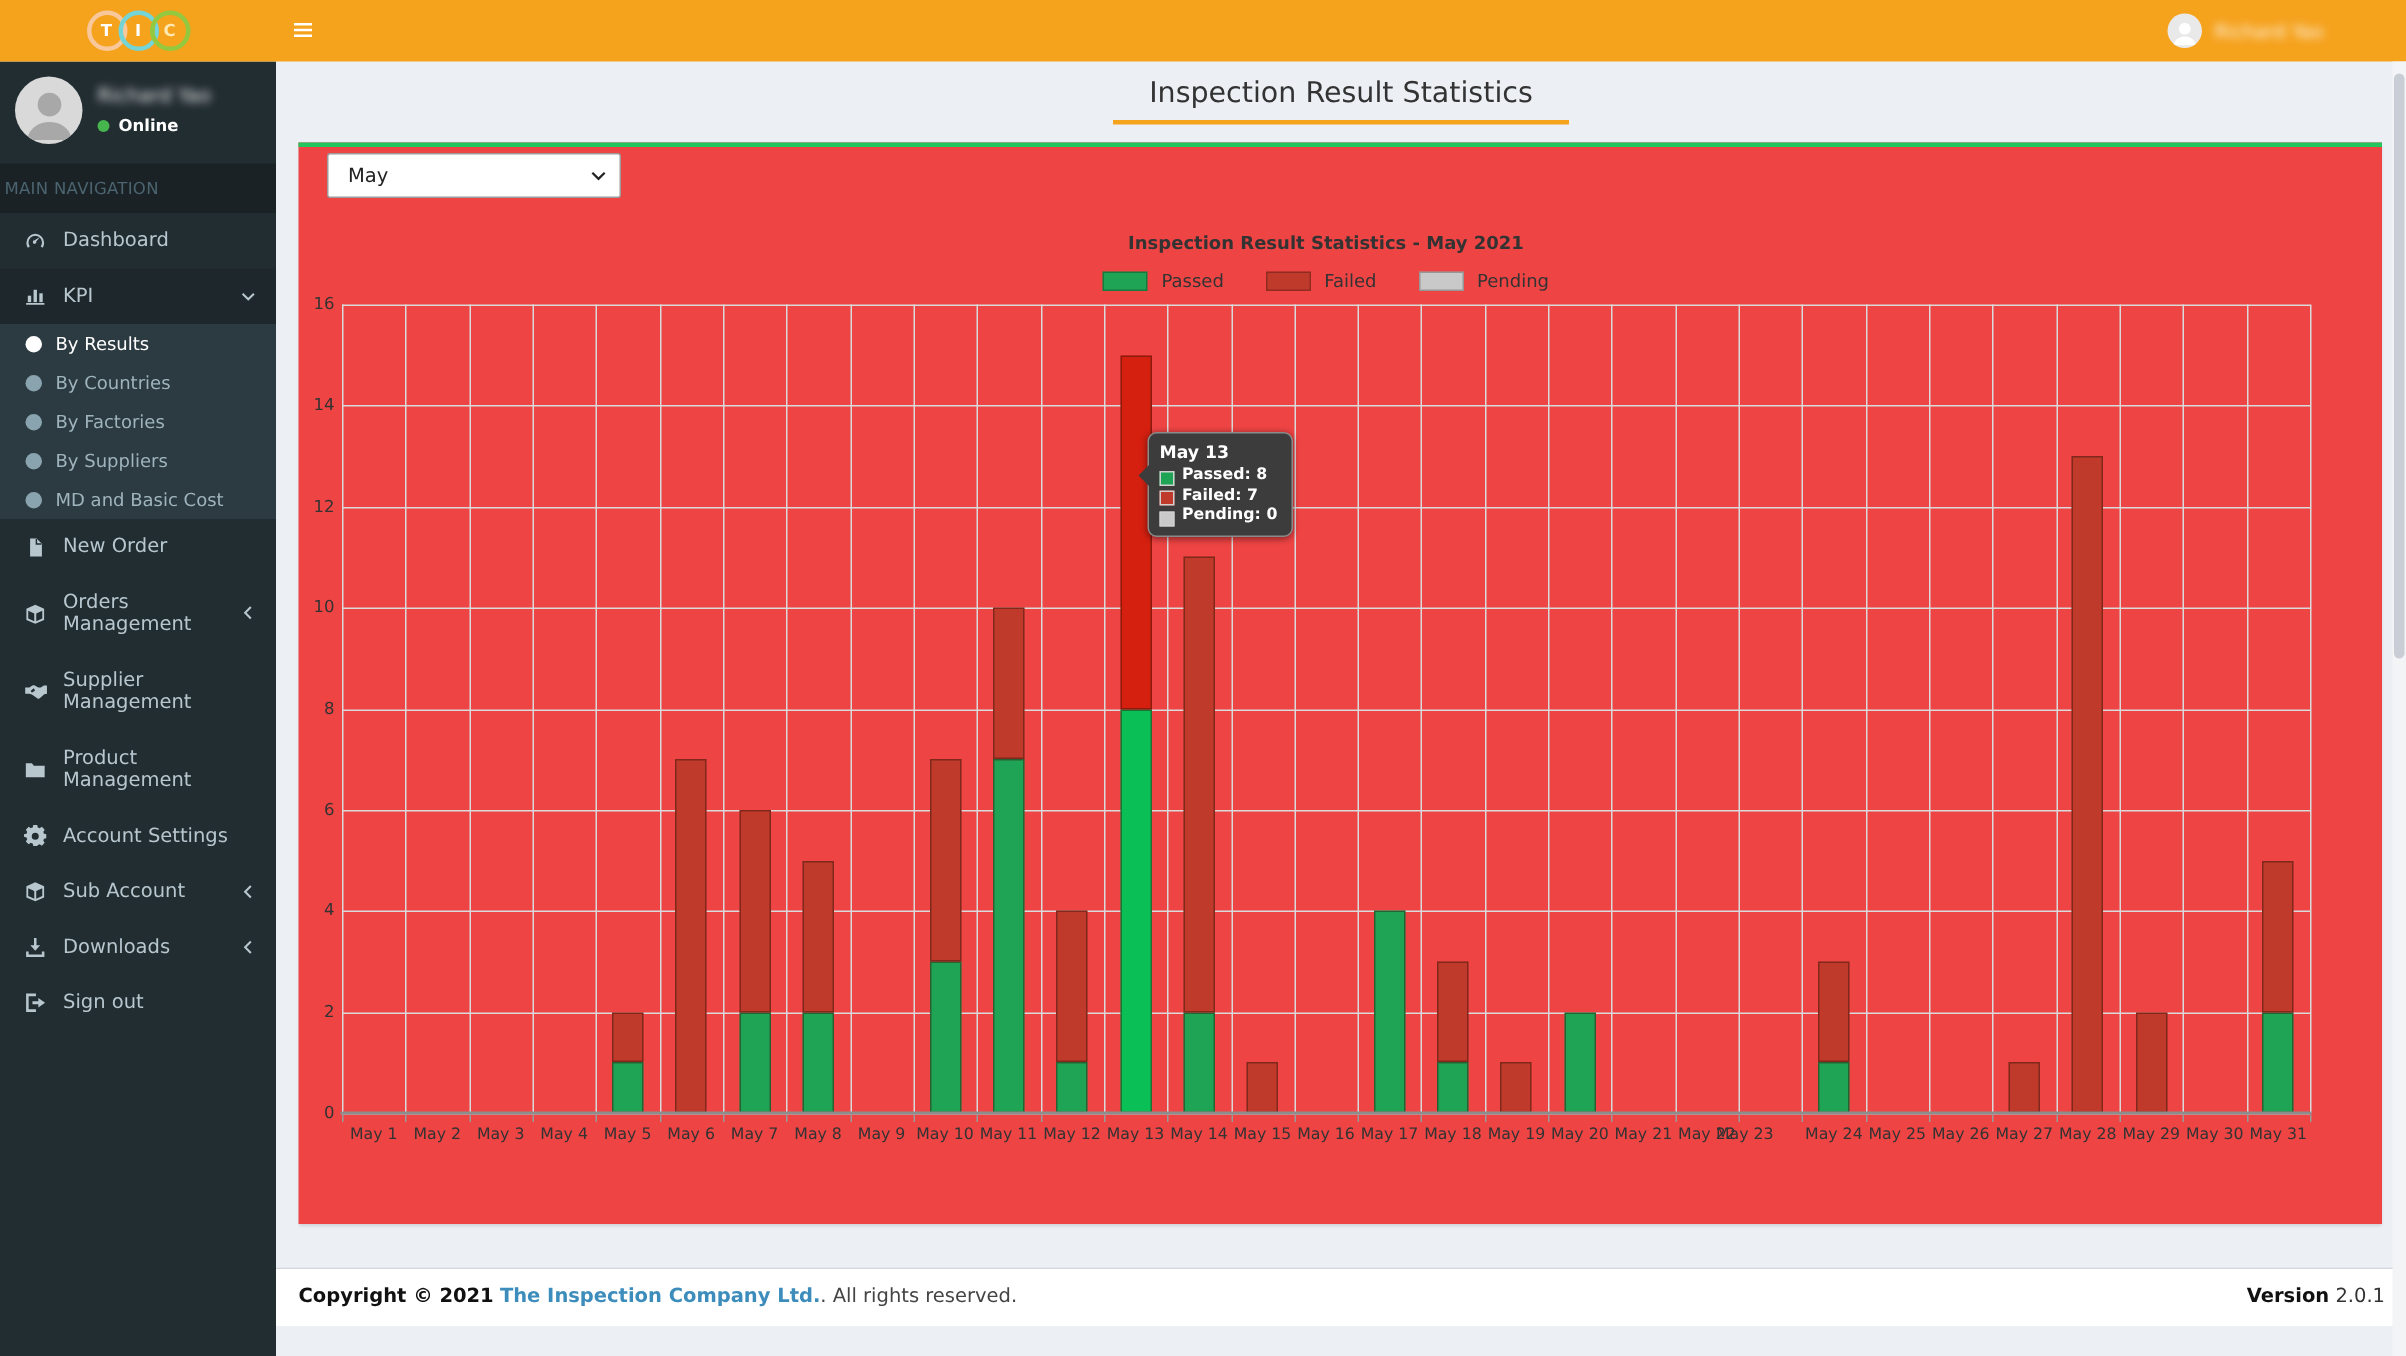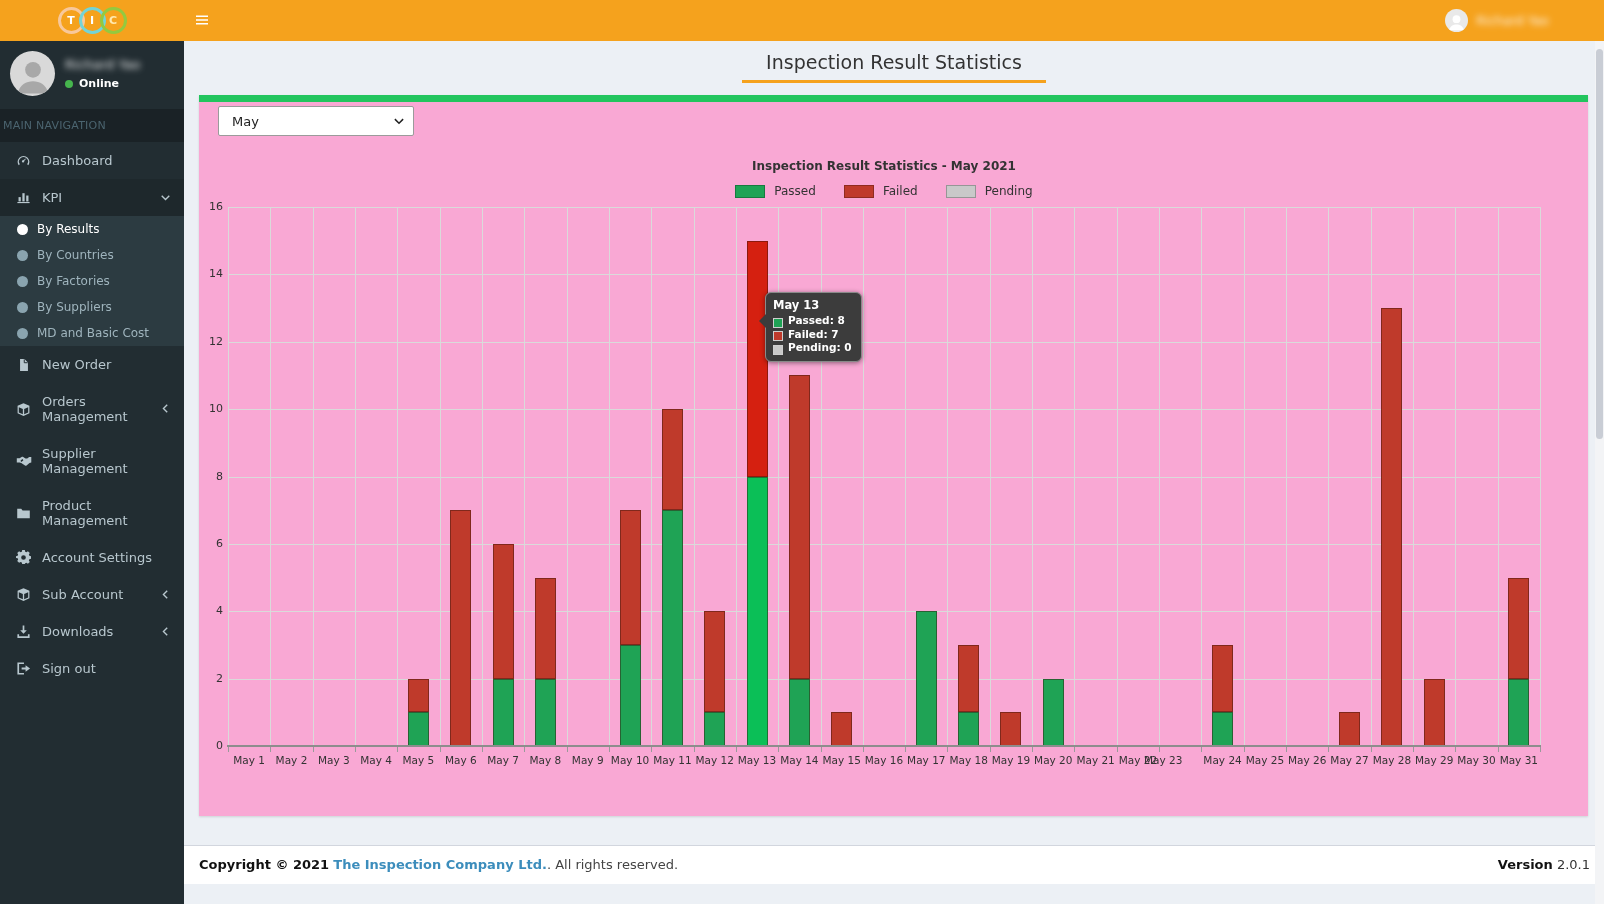--- a/index.html
+++ b/index.html
@@ -37,22 +37,22 @@
   .treeview-active { background:#1e282c; }
   ul.sub { list-style:none; margin:0; padding:0; background:#2c3b41; }
   .sub-item { display:flex; align-items:center; gap:9px; padding:6px 8px 6px 17px; color:#9fb4bd; font-size:12px; cursor:pointer; }
   .sub-dot { width:11px; height:11px; border-radius:50%; background:#8aa4af; flex:none; }
   .sub-item.active { color:#fff; }
   .sub-item.active .sub-dot { background:#fff; }
   
   .main { position:absolute; left:184px; top:41px; width:1420px; height:863px; background:#ecf0f5; }
   .page-title-wrap { text-align:center; padding-top:10px; }
   .page-title { display:inline-block; font-size:19px; color:#333; padding:0 24px 7px 24px; border-bottom:3px solid #f5a21d; font-weight:400; }
-  .card { position:absolute; left:15px; top:54px; width:1389px; height:721px; background:#f9a8d4;
-    border-top:7px solid #22c55e; box-shadow:0 1px 2px rgba(0,0,0,.12); }
+  .card { position:absolute; left:15px; top:54px; width:1389px; height:721px; background:#ef4444;
+    border-top:3px solid #22c55e; box-shadow:0 1px 2px rgba(0,0,0,.12); }
   
   .select-wrap { position:absolute; left:19px; top:4px; width:196px; height:30px; }
   .select-wrap select { width:100%; height:100%; border:1px solid #9b9b9b; border-radius:2px; background:#fff;
     font-family:inherit; font-size:13px; color:#222; padding:0 30px 0 13px; appearance:none; -webkit-appearance:none; }
   .select-wrap .sel-chev { position:absolute; right:9px; top:9px; pointer-events:none; color:#222; }
   
   .chart-title { position:absolute; left:29px; top:57px; width:1312px; text-align:center; font-size:12px; font-weight:bold; color:#333; }
   .legend { position:absolute; left:29px; top:82px; width:1312px; display:flex; justify-content:center; align-items:flex-start; gap:28px; font-size:12px; color:#333; }
   .lg-item { display:flex; align-items:center; }
   .lg-swatch { width:30px; height:13px; border:1px solid rgba(0,0,0,.25); margin-right:9px; }

